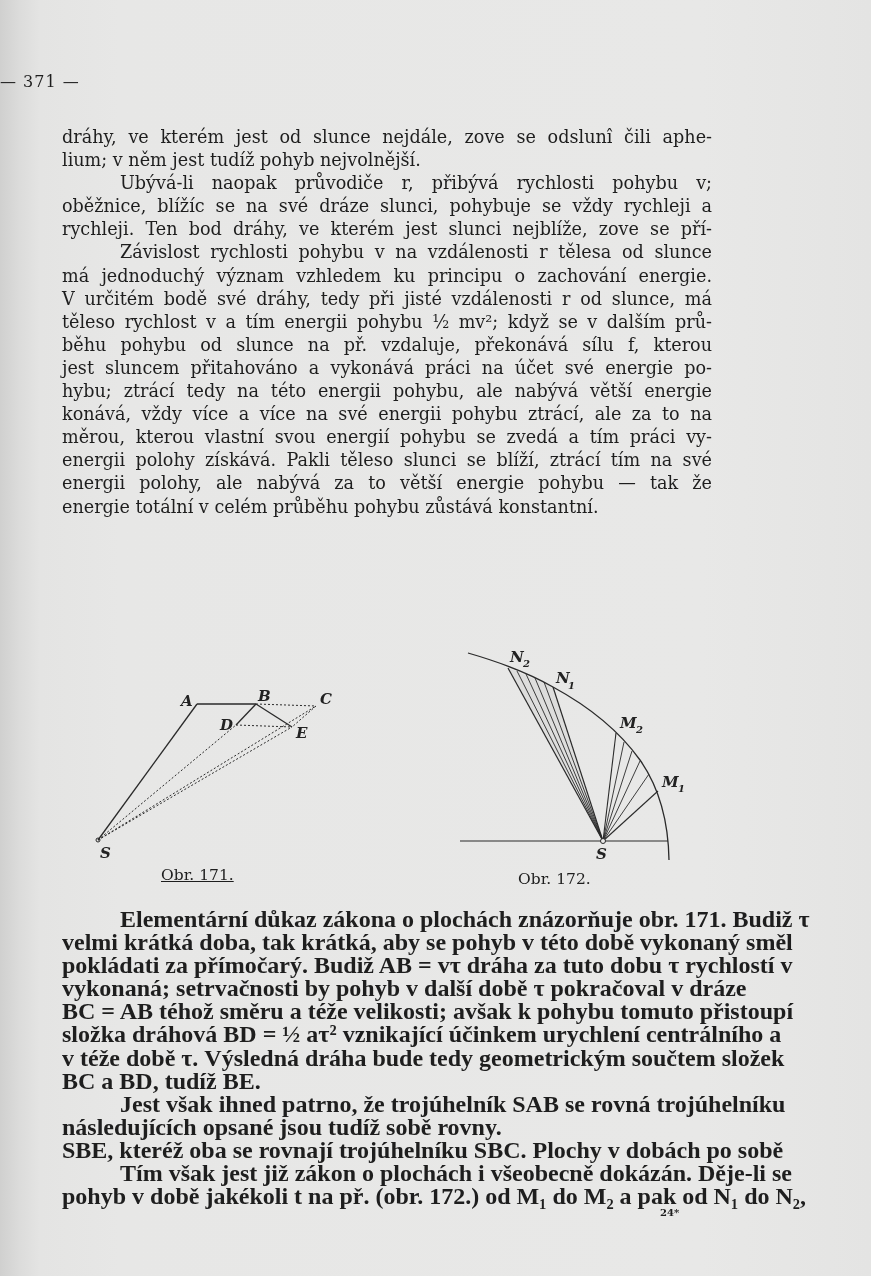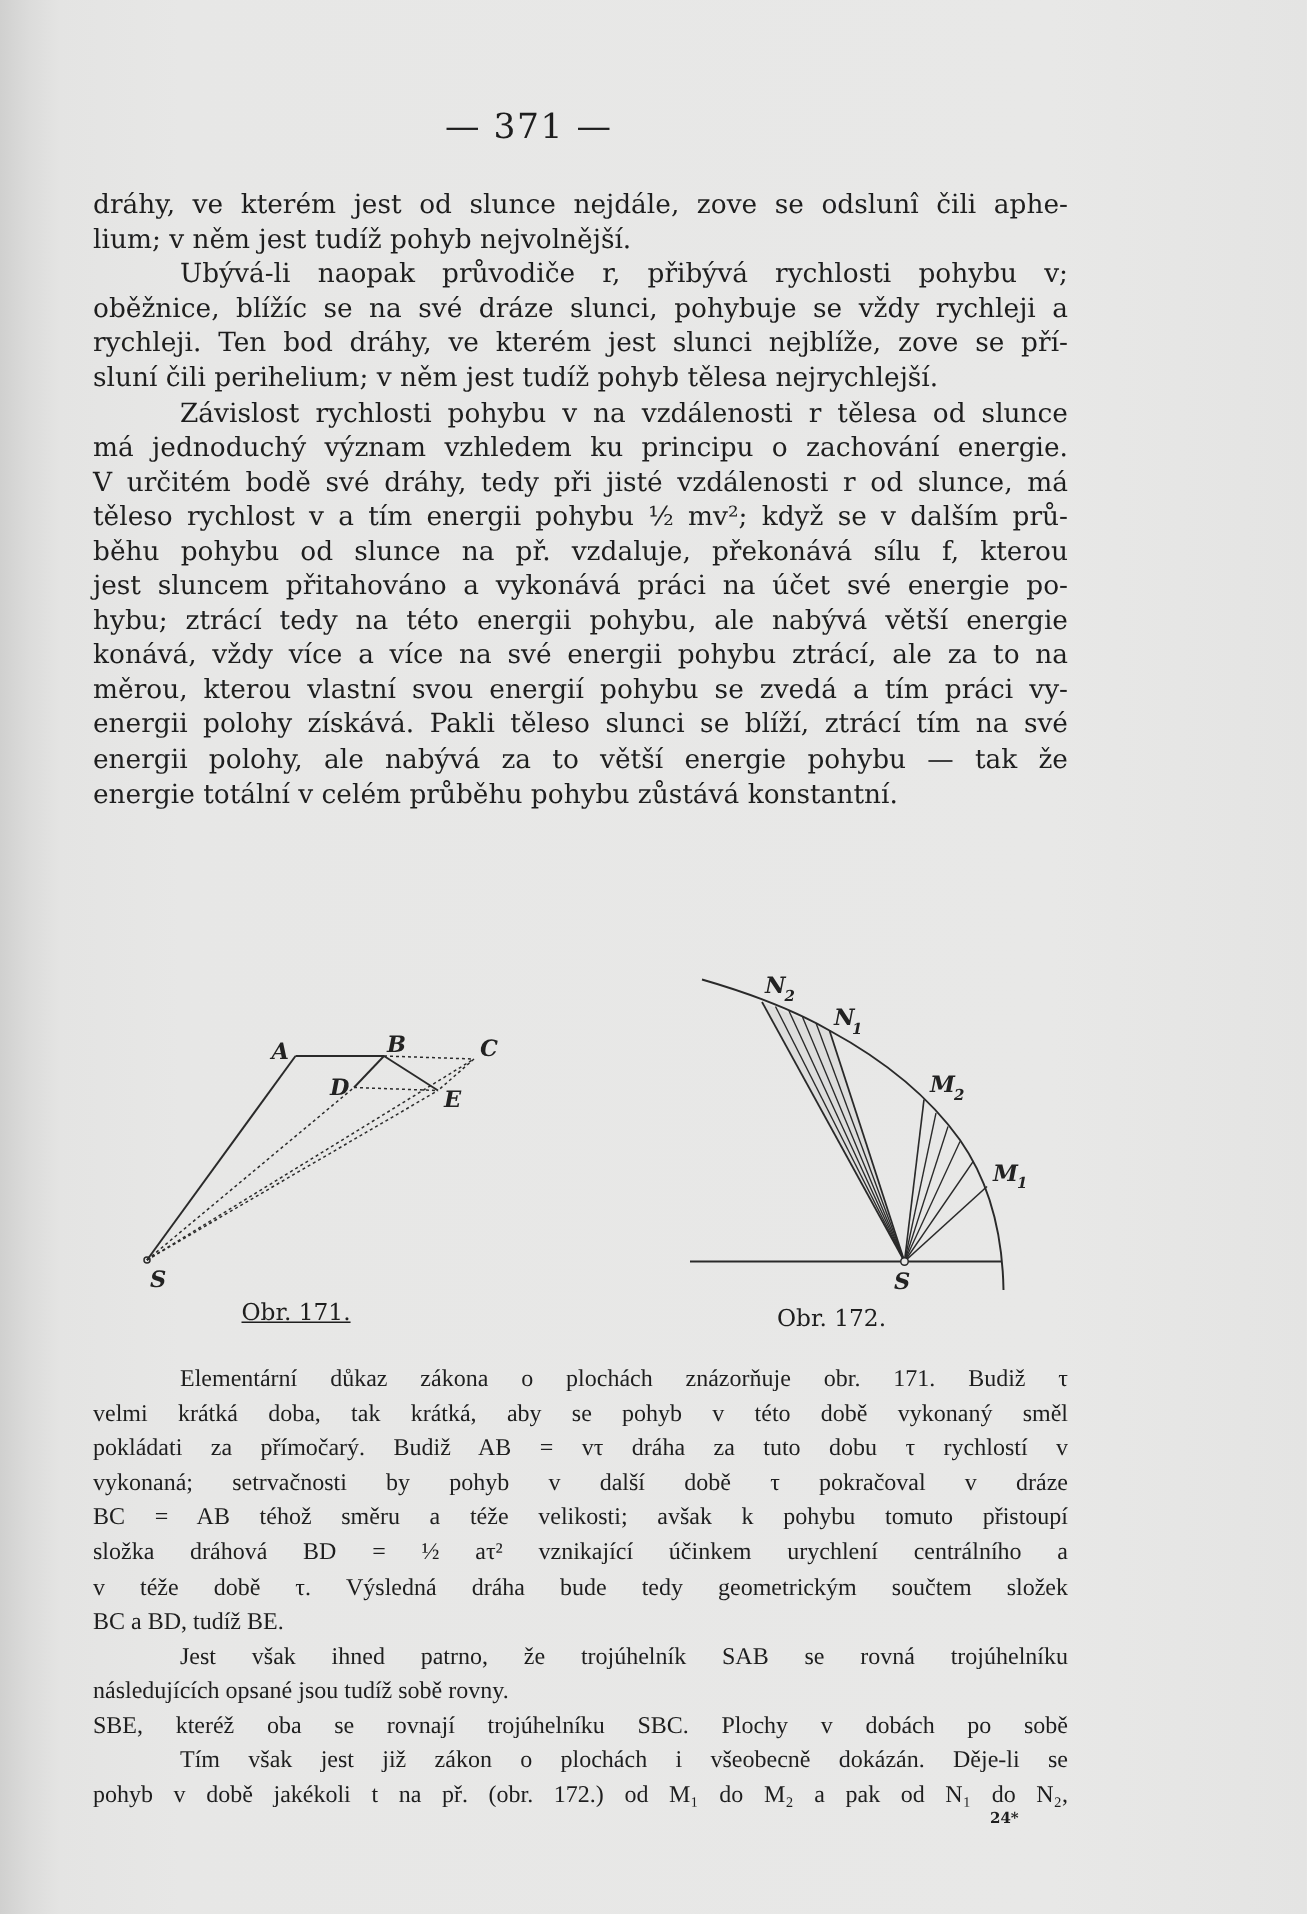--- a/index.html
+++ b/index.html
@@ -8,49 +8,48 @@
     background:#e6e6e5;
     position:relative;
     font-family:"DejaVu Serif", "Liberation Serif", serif;
     color:#1e1e1e;
   }
   .page-shade {
     position:absolute; left:0; top:0; width:871px; height:1276px;
     background: linear-gradient(90deg, #d0d0cf 0px, #dcdcdb 20px, #e4e4e3 40px, #e7e7e6 120px, #e8e8e7 700px, #e4e4e3 871px);
   }
   .pageno {
-    position:absolute; top:72px; left:0; width:705px; text-align:center;
-    font-size:23px; letter-spacing:1px;
+    position:absolute; top:72px; left:0; width:705px; 
+    font-size:16px; letter-spacing:1px;
   }
   .block {
     position:absolute; left:62px; width:650px;
     font-size:17.6px; line-height:23.1px;
   }
   .line { white-space:nowrap; display:block; text-align:justify; text-align-last:justify; height:23.1px; }
   .line.last { text-align-last:left; }
   .indent { padding-left:58px; }
-  .block2 { position:absolute; left:62px; width:650px; font-family:"Liberation Serif", serif; font-size:16px; line-height:23.2px; }
+  .block2 { position:absolute; left:62px; width:650px; font-family:"Liberation Serif", serif; font-size:24px; line-height:23.2px;font-weight:bold; }
   .caption { position:absolute; font-size:15.5px; }
   svg { position:absolute; left:0; top:0; }
   .sig { position:absolute; left:660px; top:1207px; font-size:10px;font-weight:bold; }
 </style>
 </head>
 <body>
 
 <div class="page-shade"></div>
 
 <div class="pageno">— 371 —</div>
 
 <div class="block" style="top:126px;">
   <span class="line" id="s1l0">dráhy, ve kterém jest od slunce nejdále, zove se odslunî čili aphe-</span>
   <span class="line last" id="s1l1">lium; v něm jest tudíž pohyb nejvolnější.</span>
   <span class="line indent" id="s1l2">Ubývá-li naopak průvodiče r, přibývá rychlosti pohybu v;</span>
   <span class="line" id="s1l3">oběžnice, blížíc se na své dráze slunci, pohybuje se vždy rychleji a</span>
   <span class="line" id="s1l4">rychleji. Ten bod dráhy, ve kterém jest slunci nejblíže, zove se pří-</span>
-  <span class="line last" id="s1l5">sluní čili perihelium; v něm jest tudíž pohyb tělesa nejrychlejší.</span>
   <span class="line indent" id="s1l6">Závislost rychlosti pohybu v na vzdálenosti r tělesa od slunce</span>
   <span class="line" id="s1l7">má jednoduchý význam vzhledem ku principu o zachování energie.</span>
   <span class="line" id="s1l8">V určitém bodě své dráhy, tedy při jisté vzdálenosti r od slunce, má</span>
   <span class="line" id="s1l9">těleso rychlost v a tím energii pohybu ½ mv²; když se v dalším prů-</span>
   <span class="line" id="s1l10">běhu pohybu od slunce na př. vzdaluje, překonává sílu f, kterou</span>
   <span class="line" id="s1l11">jest sluncem přitahováno a vykonává práci na účet své energie po-</span>
   <span class="line" id="s1l12">hybu; ztrácí tedy na této energii pohybu, ale nabývá větší energie</span>
   <span class="line" id="s1l15">konává, vždy více a více na své energii pohybu ztrácí, ale za to na</span>
   <span class="line" id="s1l14">měrou, kterou vlastní svou energií pohybu se zvedá a tím práci vy-</span>
   <span class="line" id="s1l16">energii polohy získává. Pakli těleso slunci se blíží, ztrácí tím na své</span>

